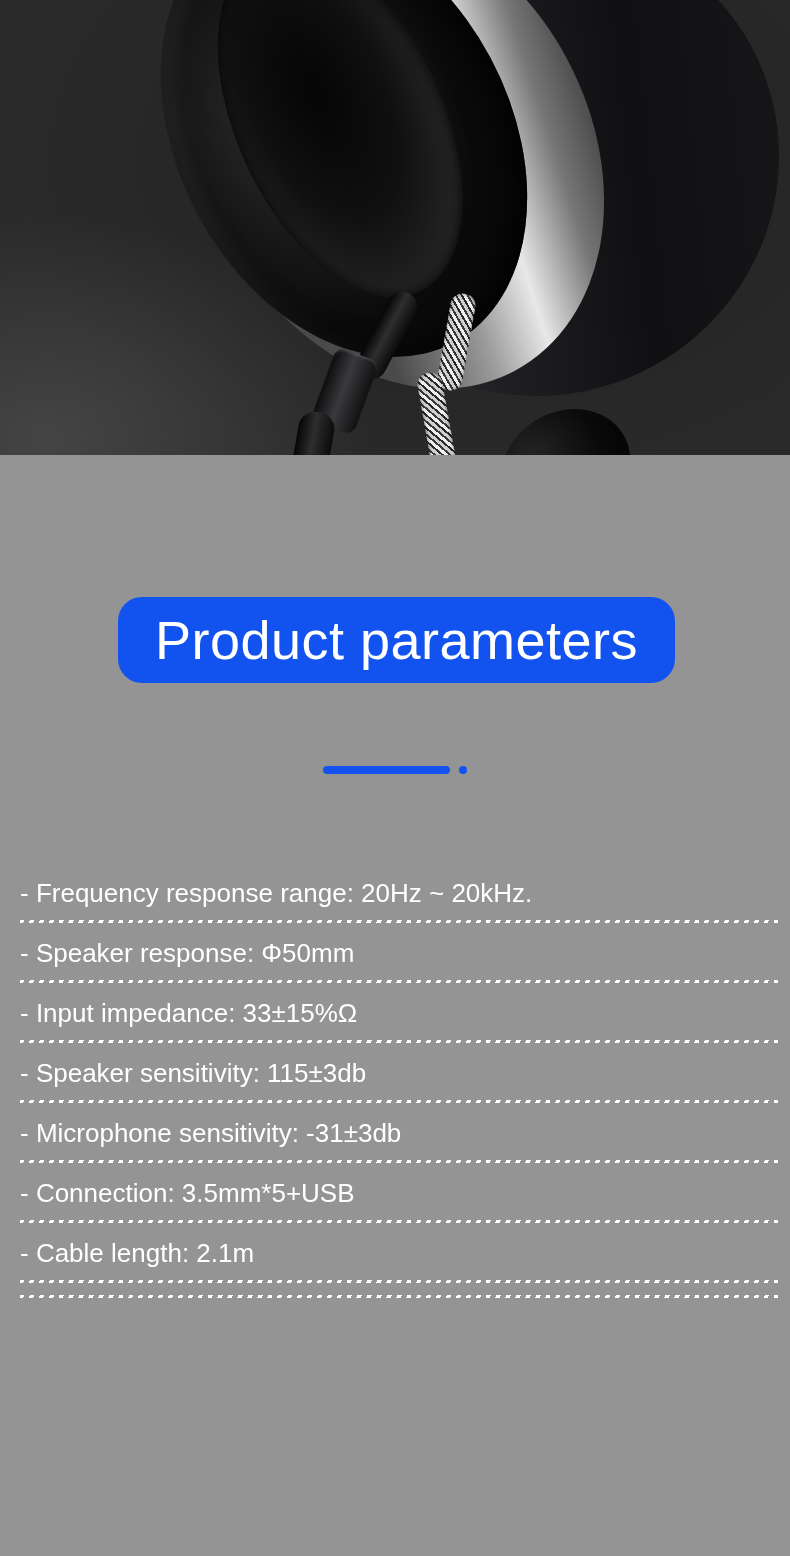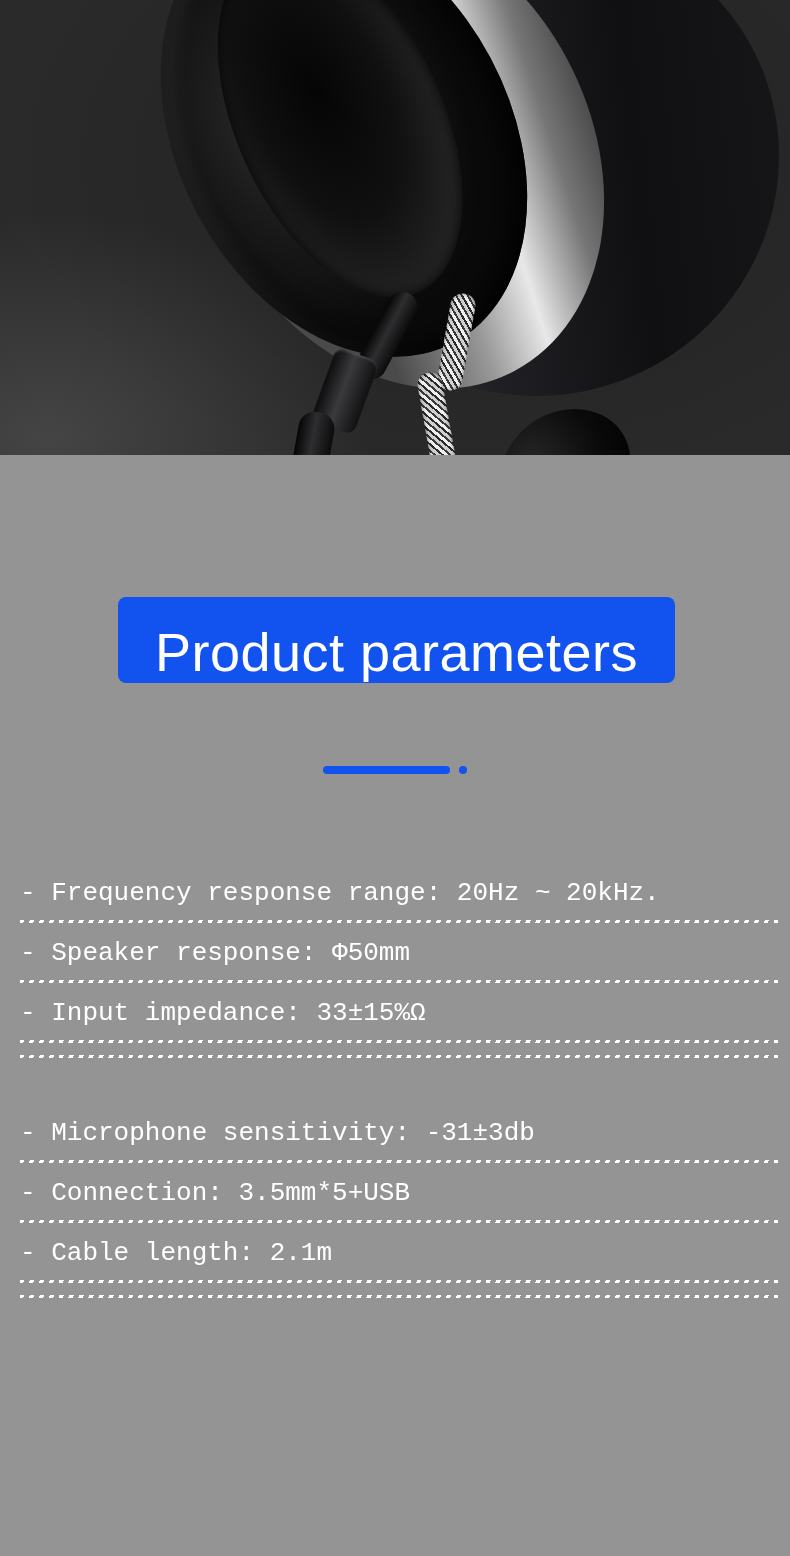--- a/index.html
+++ b/index.html
@@ -79,23 +79,23 @@
   .braid-b { left: 424px; top: 372px; transform: rotate(-10deg); }
   .microphone {
     left: 498px; top: 412px; width: 135px; height: 115px;
     transform: rotate(-32deg); border-radius: 50%;
     background: radial-gradient(circle at 32% 28%, #262626 0%, #0a0a0a 55%, #000 100%);
   }
 
   
   .title-pill {
     position: absolute; left: 118px; top: 597px; width: 557px; height: 86px;
-    border-radius: 8px;
+    border-radius: 24px;
     background: var(--accent-blue, #1253f0);
-    display: flex; align-items: flex-end; justify-content: center;
+    display: flex; align-items: center; justify-content: center;
   }
   .title-pill span {
     color: var(--text-white, #fff);
     font-size: 54px; letter-spacing: 0.5px; white-space: nowrap;
   }
 
   
   .divider {
     position: absolute; left: 0; top: 765px; width: 790px; height: 10px;
     display: flex; align-items: center; justify-content: center; gap: 9px;
@@ -107,21 +107,21 @@
   .divider-dot {
     width: 8px; height: 8px; border-radius: 50%;
     background: var(--accent-blue, #1253f0);
   }
 
   
   .specs {
     position: absolute; left: 20px; top: 875px; width: 758px;
     margin: 0; padding: 0; list-style: none;
   }
-  .spec-item { height: 48px; margin-bottom: 12px; font-family: Liberation Mono, monospace; }
+  .spec-item { height: 48px; margin-bottom: 12px; }
   .spec-text {
     color: var(--text-white, #fff);
     font-size: 26px; line-height: 37px; white-space: nowrap;
   }
   .spec-dash {
     margin-top: 8px; height: 3px; width: 100%;
     background: repeating-linear-gradient(115deg, #ffffff 0 4px, rgba(255,255,255,0) 4px 9px);
   }
 </style>
 </head>
@@ -162,20 +162,21 @@
     </li>
     <li class="spec-item">
       <div class="spec-text">- Speaker response: Φ50mm</div>
       <div class="spec-dash"></div>
     </li>
     <li class="spec-item">
       <div class="spec-text">- Input impedance: 33±15%Ω</div>
       <div class="spec-dash"></div>
     </li>
     <li class="spec-item">
+      <div class="spec-text">- Speaker sensitivity: 115±3db</div>
       <div class="spec-dash"></div>
     </li>
     <li class="spec-item">
       <div class="spec-text">- Microphone sensitivity: -31±3db</div>
       <div class="spec-dash"></div>
     </li>
     <li class="spec-item">
       <div class="spec-text">- Connection: 3.5mm*5+USB</div>
       <div class="spec-dash"></div>
     </li>

